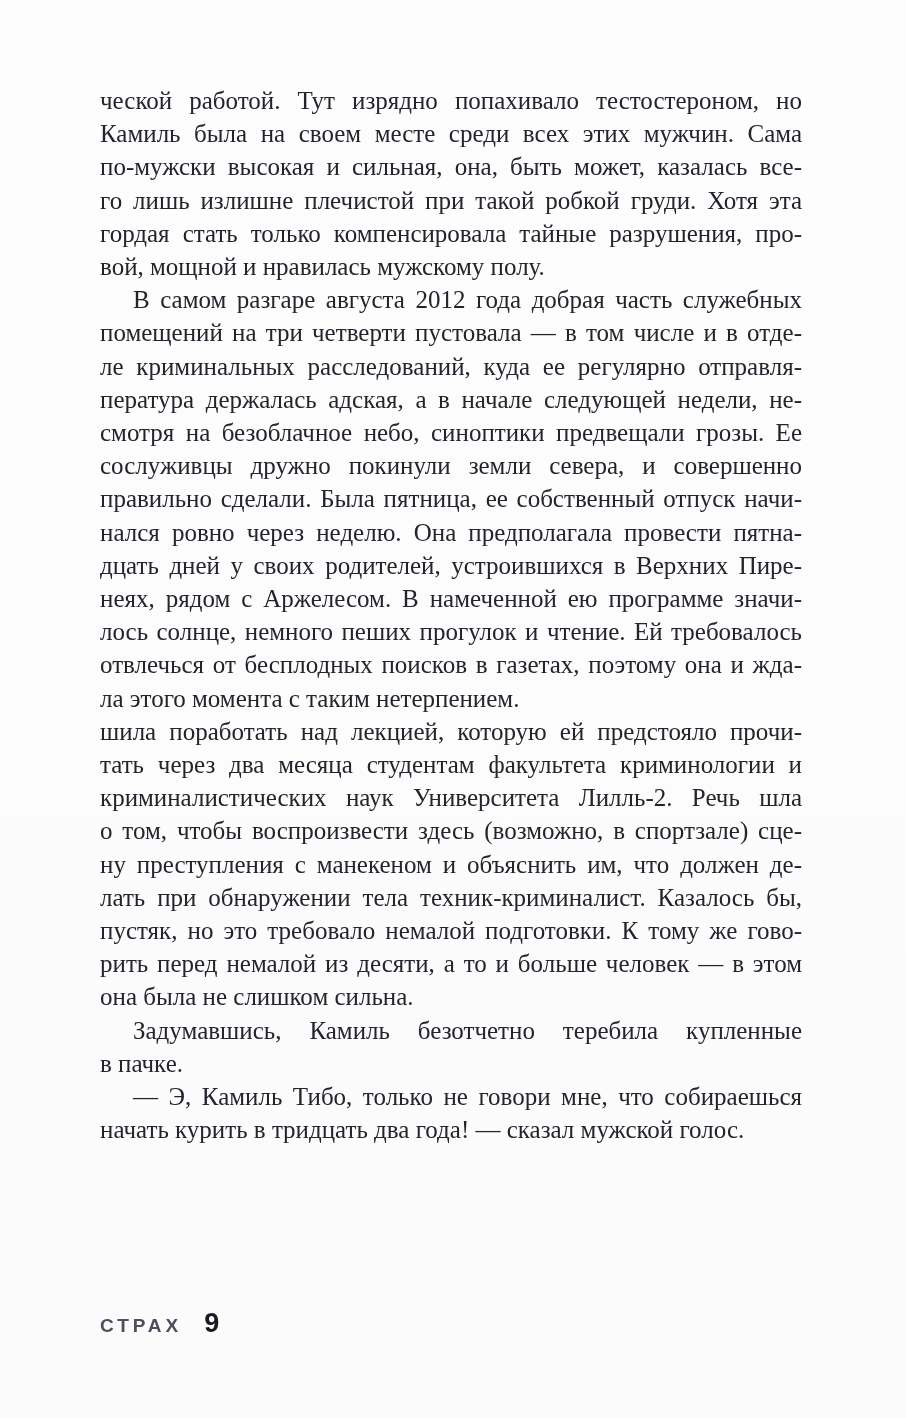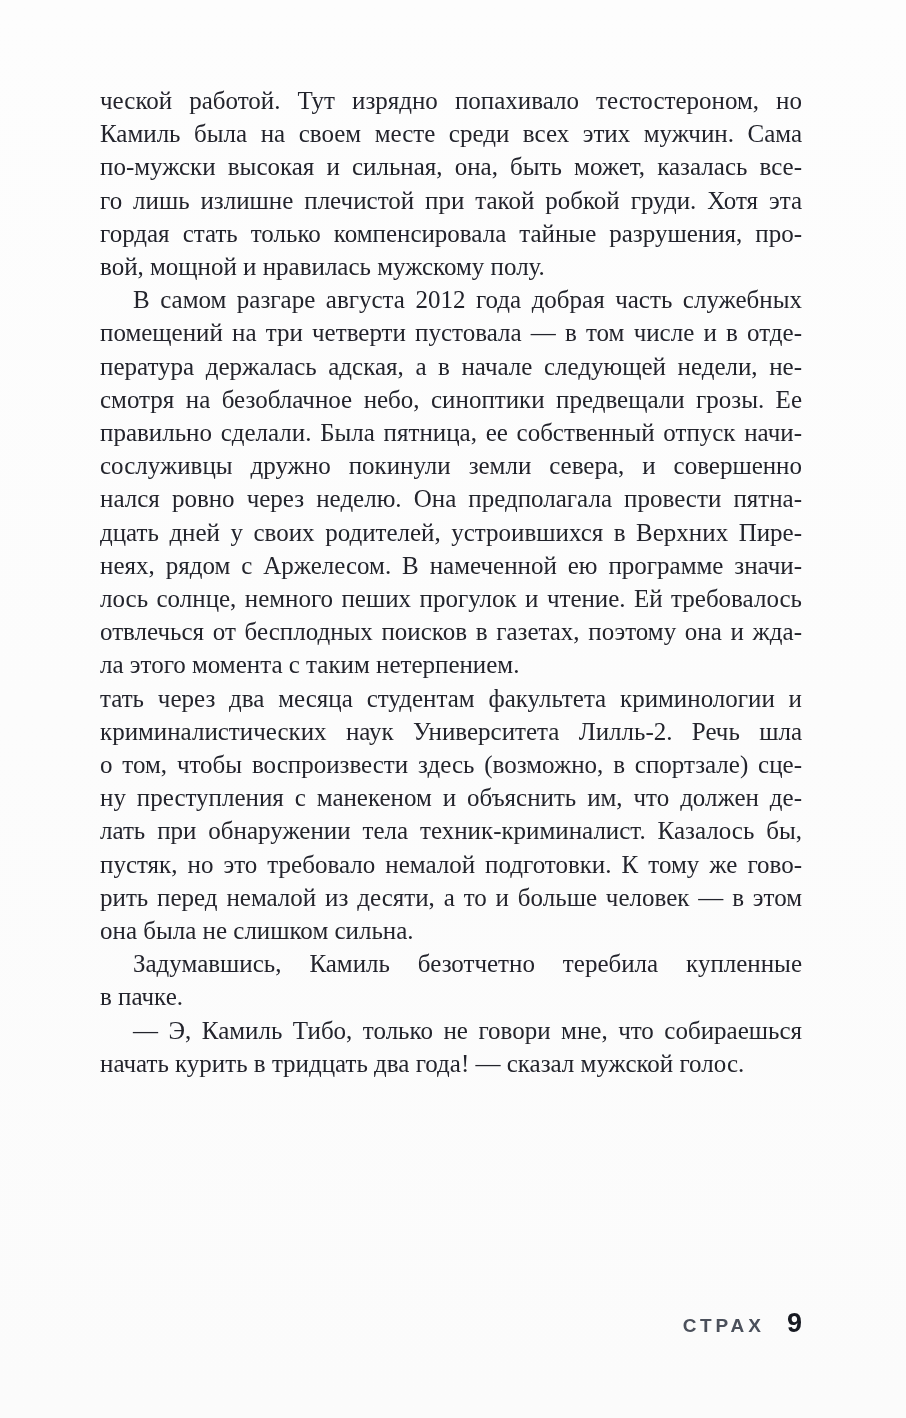--- a/index.html
+++ b/index.html
@@ -33,21 +33,20 @@
     min-height: 33.2px;
   }
   .line.last { text-align-last: left; }
   .line.indent { text-indent: 33px; font-family: Liberation Serif, serif; }
   .footer {
     position: absolute;
     top: 1308px;
     left: 100px;
     width: 702px;
     display: flex;
-    justify-content: flex-end;
     align-items: baseline;
     gap: 22px;
   }
   .running-title {
     font-family: "Liberation Sans", "DejaVu Sans", sans-serif;
     font-size: 19px;
     font-weight: 600;
     letter-spacing: 4px;
     color: #4b505b;
   }
@@ -67,32 +66,34 @@
         <div class="line">ческой работой. Тут изрядно попахивало тестостероном, но</div>
         <div class="line">Камиль была на своем месте среди всех этих мужчин. Сама</div>
         <div class="line">по-мужски высокая и сильная, она, быть может, казалась все-</div>
         <div class="line">го лишь излишне плечистой при такой робкой груди. Хотя эта</div>
         <div class="line">гордая стать только компенсировала тайные разрушения, про-</div>
         <div class="line last">вой, мощной и нравилась мужскому полу.</div>
       </div>
       <div class="paragraph">
         <div class="line indent">В самом разгаре августа 2012 года добрая часть служебных</div>
         <div class="line">помещений на три четверти пустовала — в том числе и в отде-</div>
+        <div class="line">ле криминальных расследований, куда ее регулярно отправля-</div>
         <div class="line">пература держалась адская, а в начале следующей недели, не-</div>
         <div class="line">смотря на безоблачное небо, синоптики предвещали грозы. Ее</div>
+        <div class="line">сослуживцы дружно покинули земли севера, и совершенно</div>
         <div class="line">правильно сделали. Была пятница, ее собственный отпуск начи-</div>
-        <div class="line">сослуживцы дружно покинули земли севера, и совершенно</div>
         <div class="line">нался ровно через неделю. Она предполагала провести пятна-</div>
         <div class="line">дцать дней у своих родителей, устроившихся в Верхних Пире-</div>
         <div class="line">неях, рядом с Аржелесом. В намеченной ею программе значи-</div>
         <div class="line">лось солнце, немного пеших прогулок и чтение. Ей требовалось</div>
         <div class="line">отвлечься от бесплодных поисков в газетах, поэтому она и жда-</div>
         <div class="line last">ла этого момента с таким нетерпением.</div>
       </div>
       <div class="paragraph">
+        <div class="line">шила поработать над лекцией, которую ей предстояло прочи-</div>
         <div class="line">тать через два месяца студентам факультета криминологии и</div>
         <div class="line">криминалистических наук Университета Лилль-2. Речь шла</div>
         <div class="line">о том, чтобы воспроизвести здесь (возможно, в спортзале) сце-</div>
         <div class="line">ну преступления с манекеном и объяснить им, что должен де-</div>
         <div class="line">лать при обнаружении тела техник-криминалист. Казалось бы,</div>
         <div class="line">пустяк, но это требовало немалой подготовки. К тому же гово-</div>
         <div class="line">рить перед немалой из десяти, а то и больше человек — в этом</div>
         <div class="line last">она была не слишком сильна.</div>
       </div>
       <div class="paragraph">

